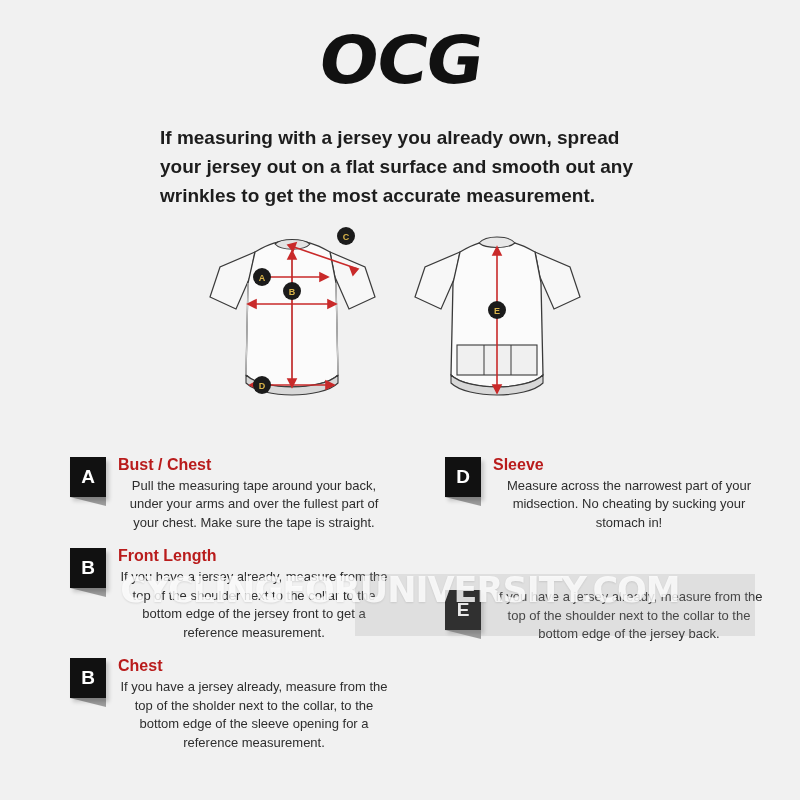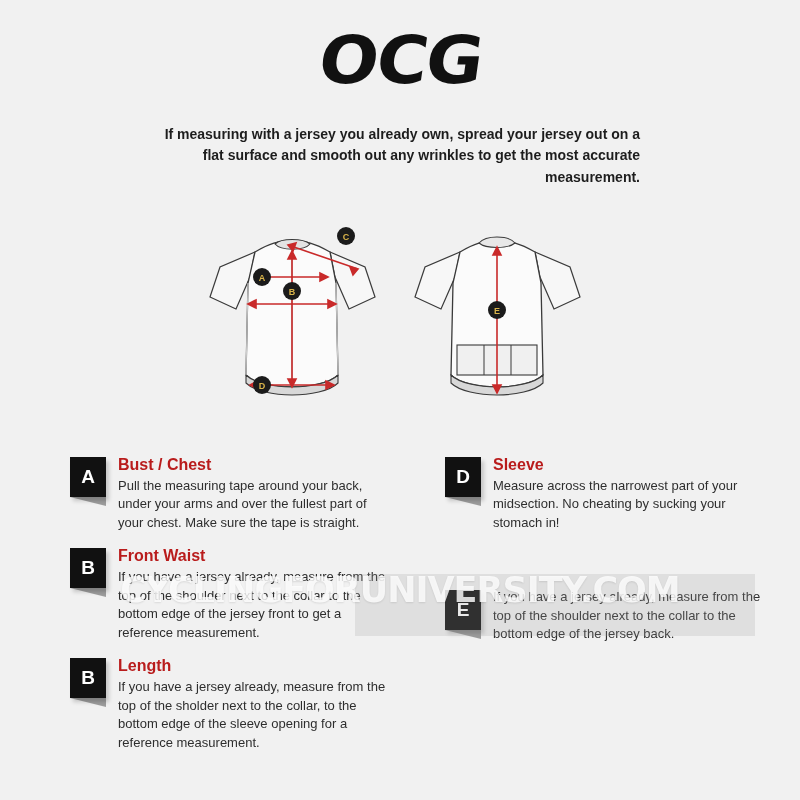--- a/index.html
+++ b/index.html
@@ -40,22 +40,22 @@
     transform: skewX(-8deg) scaleX(1.06);
     line-height: 1;
   }
 
   
   .intro {
     position: absolute;
     top: 124px;
     left: 160px;
     width: 480px;
-    text-align: right;
-    font-size: 14px;
+    text-align: left;
+    font-size: 19px;
     font-weight: bold;
     line-height: 1.52;
     color: #1d1d1d;
   }
 
   
   .diagram {
     position: absolute;
     top: 205px;
     left: 180px;
@@ -119,20 +119,21 @@
     font-size: 16px;
     font-weight: bold;
     color: #b91c1c;
     margin-bottom: 2px;
     line-height: 1.25;
   }
   .entry-body {
     font-size: 13px;
     line-height: 1.42;
     color: #2e2e2e;
+    text-align: center;
   }
 
   
   .watermark {
     position: absolute;
     top: 570px;
     left: 0;
     width: 800px;
     text-align: center;
     font-family: "DejaVu Sans", sans-serif;
@@ -253,27 +254,27 @@
     <div class="col-left">
 
       <div class="entry">
         <div class="badge">A</div>
         <div class="entry-title">Bust / Chest</div>
         <div class="entry-body">Pull the measuring tape around your back, under your arms and over the fullest part of your chest. Make sure the tape is straight.</div>
       </div>
 
       <div class="entry">
         <div class="badge">B</div>
-        <div class="entry-title">Front Waist</div>
+        <div class="entry-title">Front Length</div>
         <div class="entry-body">If you have a jersey already, measure from the top of the shoulder next to the collar to the bottom edge of the jersey front to get a reference measurement.</div>
       </div>
 
       <div class="entry">
         <div class="badge">B</div>
-        <div class="entry-title">Length</div>
+        <div class="entry-title">Chest</div>
         <div class="entry-body">If you have a jersey already, measure from the top of the sholder next to the collar, to the bottom edge of the sleeve opening for a reference measurement.</div>
       </div>
 
     </div>
 
     <div class="col-right">
 
       <div class="entry">
         <div class="badge">D</div>
         <div class="entry-title">Sleeve</div>

